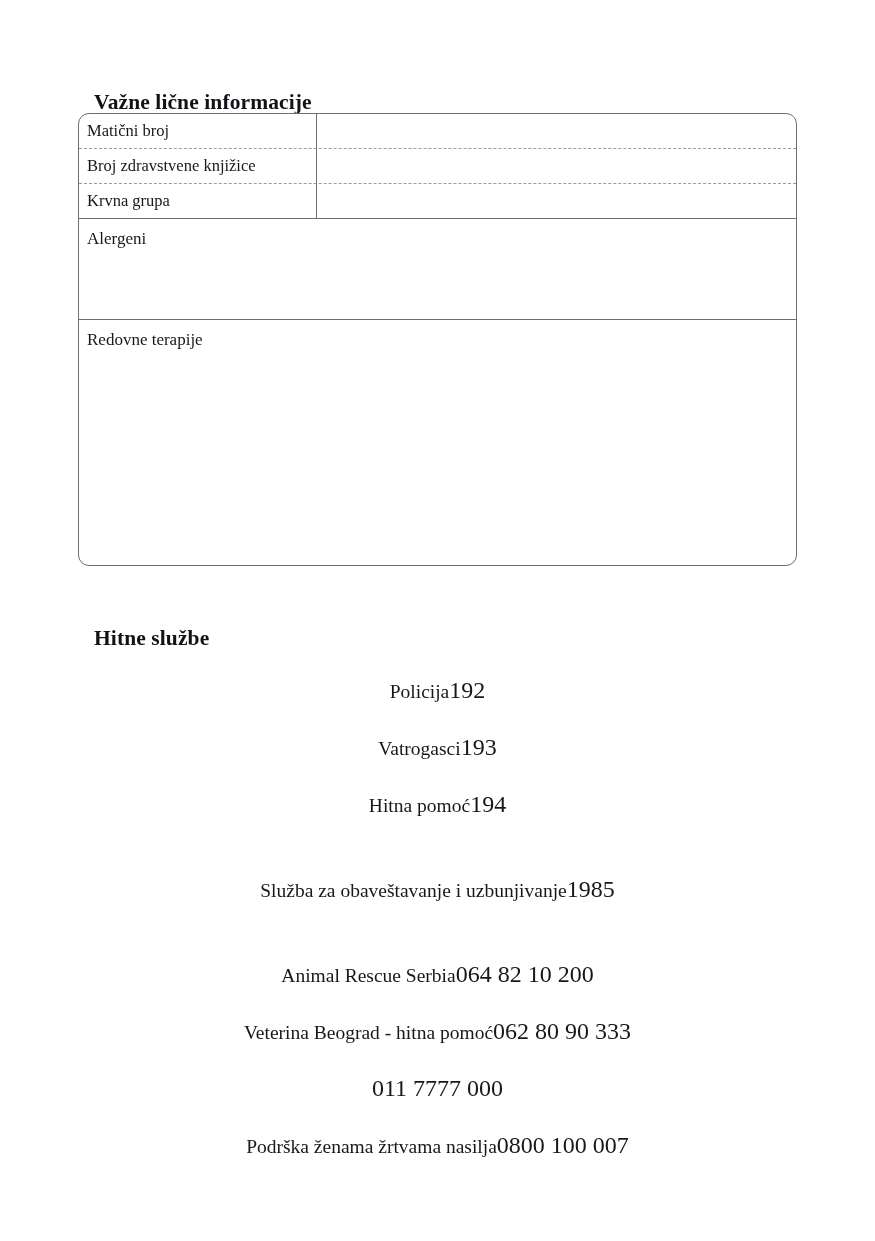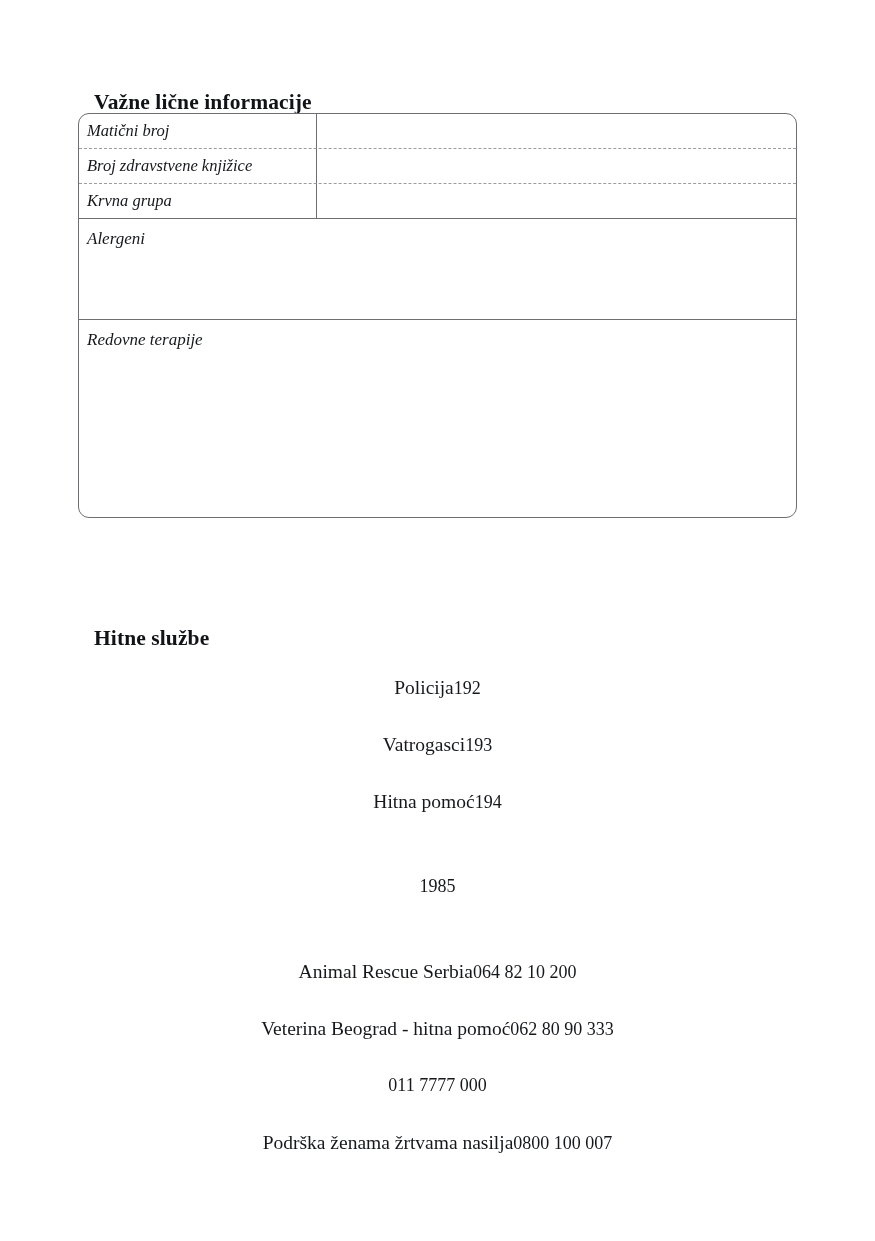--- a/index.html
+++ b/index.html
@@ -37,27 +37,26 @@
   }
   #heading-personal { position: absolute; left: 78px; top: 74px; }
   #heading-emergency { position: absolute; left: 78px; top: 610px; }
 
   
   .info-card {
     position: absolute;
     left: 78px;
     top: 113px;
     width: 719px;
-    height: 405px;
+    height: 453px;
     box-sizing: border-box;
     border: 1.3px solid #6d6f73;
     border-radius: 11px;
     background: #ffffff;
     overflow: hidden;
-    font-style: italic;
   }
 
   .card-top {
     position: relative;
     height: 105px;
     box-sizing: border-box;
     border-bottom: 1.3px solid #6d6f73;
   }
 
   .card-top .divider-v {
@@ -125,21 +124,21 @@
     height: 57px;
   }
   .contact-row.group-start { margin-top: 28px; }
   .contact-name {
     font-size: 19.5px;
     line-height: 1;
     color: #16181c;
     white-space: nowrap;
   }
   .contact-number {
-    font-size: 18px;
+    font-size: 24px;
     line-height: 1;
     color: #16181c;
     white-space: nowrap;
     text-align: right;
   }
 </style>
 </head>
 <body>
 
 <div class="page">
@@ -187,20 +186,21 @@
       <span class="contact-name">Vatrogasci</span>
       <span class="contact-number">193</span>
     </div>
 
     <div class="contact-row">
       <span class="contact-name">Hitna pomoć</span>
       <span class="contact-number">194</span>
     </div>
 
     <div class="contact-row group-start">
+      <span class="contact-name">Služba za obaveštavanje i uzbunjivanje</span>
       <span class="contact-number">1985</span>
     </div>
 
     <div class="contact-row group-start">
       <span class="contact-name">Animal Rescue Serbia</span>
       <span class="contact-number">064 82 10 200</span>
     </div>
 
     <div class="contact-row">
       <span class="contact-name">Veterina Beograd - hitna pomoć</span>

